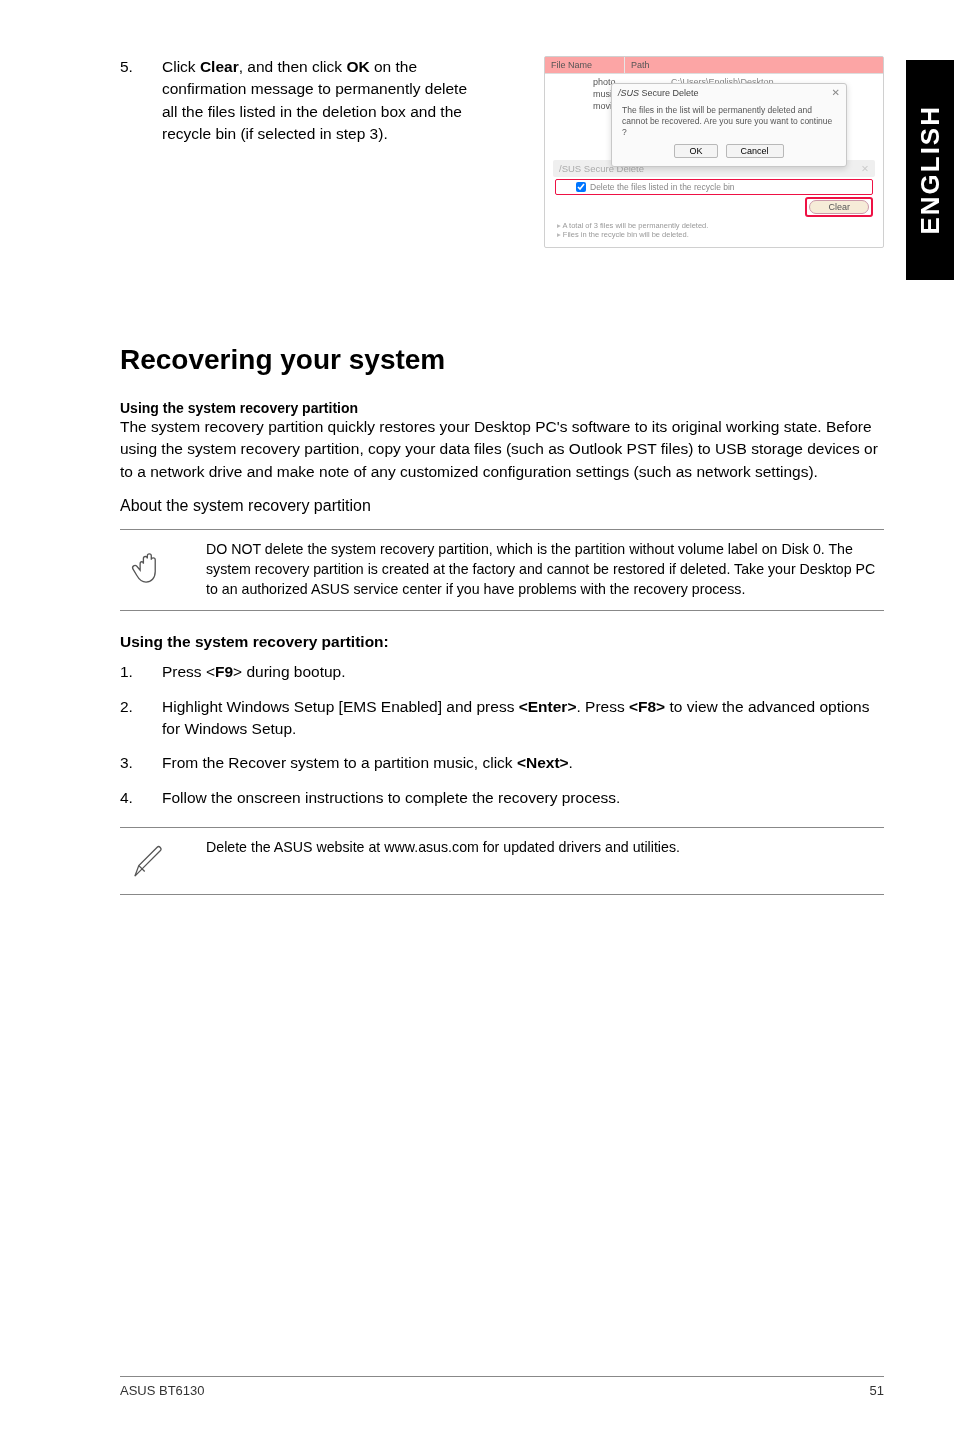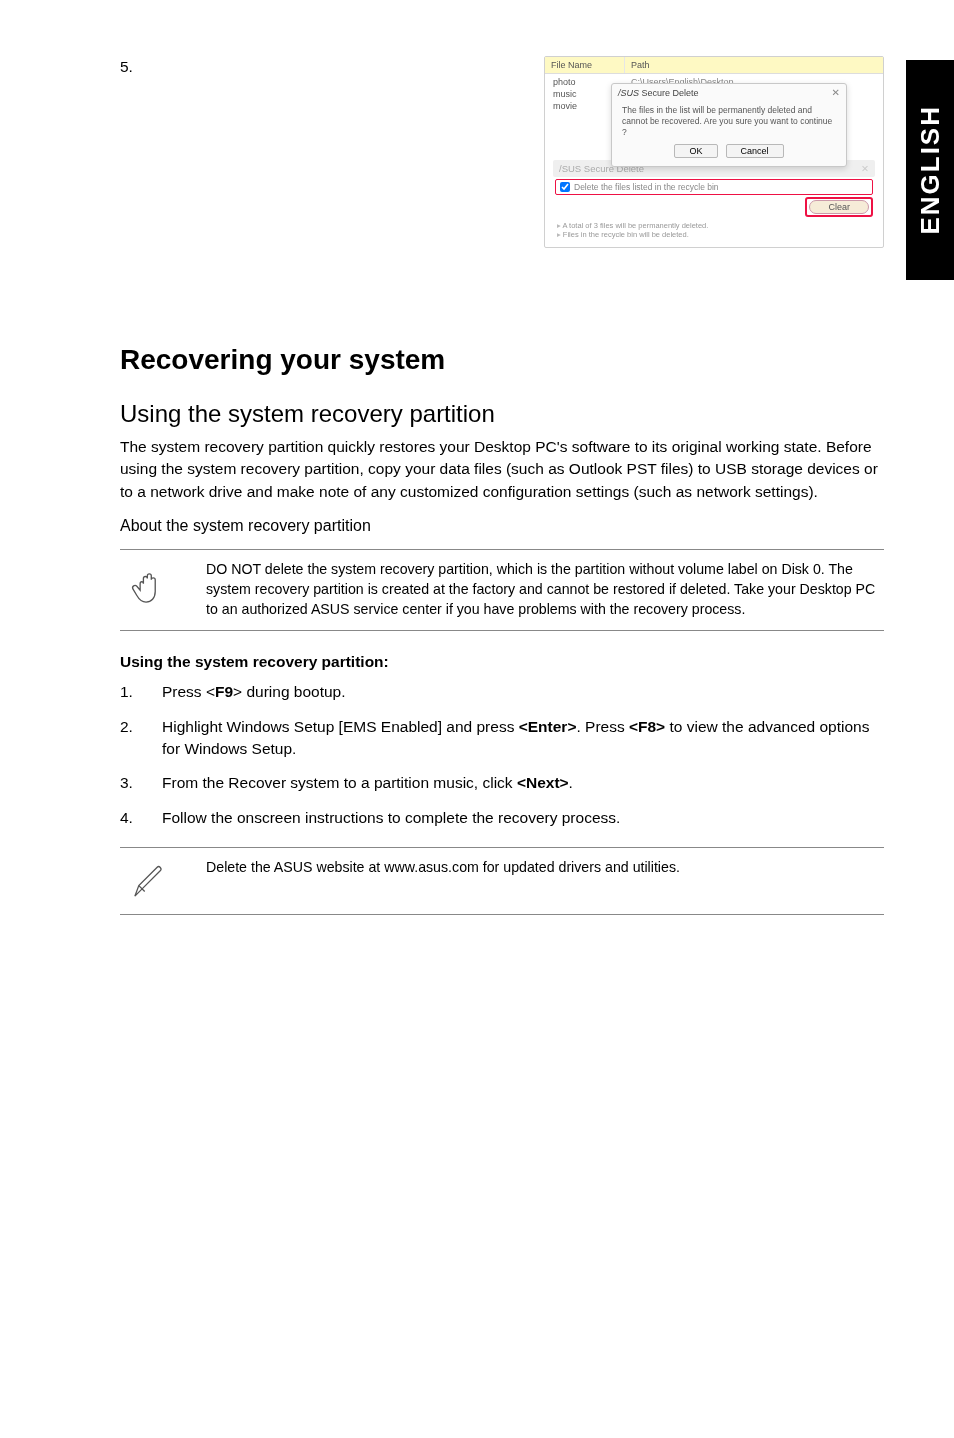--- a/index.html
+++ b/index.html
@@ -6,45 +6,45 @@
   html, body { width: 954px; height: 1438px; font-family: Arial, Helvetica, sans-serif; background: #fff; color: #000; }
   .page { position: relative; width: 954px; height: 1438px; padding: 56px 70px 40px 120px; }
   .tab { position: absolute; right: 0; top: 60px; width: 48px; height: 220px; background: #000; display: flex; align-items: center; justify-content: center; }
   .tab span { color: #fff; font-weight: bold; font-size: 26px; letter-spacing: 2px; writing-mode: vertical-rl; transform: rotate(180deg); }
   .step5-row { display: flex; align-items: flex-start; gap: 24px; }
   .step5-text { flex: 0 0 360px; display: flex; gap: 18px; font-size: 15.5px; line-height: 1.45; }
   .step5-num { flex: 0 0 24px; }
   .step5-body { flex: 1; }
   .screenshot-wrap { flex: 1; display: flex; justify-content: flex-end; }
   .screenshot { width: 340px; border: 1px solid #d0d0d0; background: #fff; font-size: 9px; color: #555; border-radius: 2px; position: relative; padding-bottom: 8px; }
-  .ss-header { display: flex; background: #fef9c3; border-bottom: 1px solid #ddd; }
+  .ss-header { display: flex; background: #fca5a5; border-bottom: 1px solid #ddd; }
   .ss-header div { padding: 3px 6px; font-size: 9px; color: #555; }
   .ss-col-fn { width: 80px; border-right: 1px solid #e6e6e6; }
   .ss-rows { padding: 2px 0 2px 0; }
   .ss-row { display: flex; }
-  .ss-row .c1 { width: 80px; padding: 1px 8px; }
+  .ss-row .c1 { width: 80px; padding: 1px 8px; margin-left: 40px; }
   .ss-row .c2 { flex:1; padding: 1px 6px; color: #888; }
   .ss-dialog { position: absolute; top: 26px; left: 66px; width: 236px; background: #fafafa; border: 1px solid #c8c8c8; border-radius: 3px; box-shadow: 0 2px 6px rgba(0,0,0,.15); padding-bottom: 6px; }
   .ss-dialog-title { display:flex; justify-content:space-between; align-items:center; padding: 3px 6px; font-size: 9px; color:#444; }
   .ss-dialog-title .x { color:#888; font-size:10px; }
   .ss-dialog-body { padding: 4px 10px 6px; font-size: 8.5px; line-height: 1.3; color:#555; }
   .ss-dialog-btns { display:flex; justify-content:center; gap:8px; padding-bottom:2px; }
   .ss-dialog-btns button { font-size:9px; padding:1px 14px; border:1px solid #b8b8b8; background:#f4f4f4; border-radius:2px; }
   .ss-lower { margin-top: 46px; }
   .ss-sd-title { background:#efefef; color:#aaa; font-size:9.5px; padding:3px 6px; margin:0 8px 2px 8px; border-radius:2px; display:flex; justify-content:space-between; }
-  .ss-cb-row { margin: 2px 10px; padding:2px 4px; font-size:8.5px; color:#888; border:1px solid #e14; border-radius:2px; display:flex; align-items:center; gap:4px; }
+  .ss-cb-row { margin: 2px 10px; padding:2px 20px; font-size:8.5px; color:#888; border:1px solid #e14; border-radius:2px; display:flex; align-items:center; gap:4px; }
   .ss-cb-row input { width:10px; height:10px; }
   .ss-clear-wrap { display:flex; justify-content:flex-end; padding:0 10px; margin-top:2px; }
   .ss-clear { border:2px solid #e14; border-radius:3px; padding:1px 2px; }
   .ss-clear button { font-size:9px; padding:1px 18px; border:1px solid #c9a; background:#f6ecd8; border-radius:10px; color:#555; }
   .ss-notes { margin:4px 12px 0; font-size:7.5px; color:#999; }
   .ss-notes div::before { content:"▸ "; color:#bbb; }
 
   h1.section { font-size: 28px; font-weight: bold; margin-top: 96px; margin-bottom: 24px; }
-  h2.sub { font-size: 24px; font-weight: normal; margin-bottom: 8px; }
+  h2.sub { font-size: 14px; font-weight: bold; }
   p.para { font-size: 15.5px; line-height: 1.45; margin-bottom: 14px; }
   h3.mini { font-size: 16px; font-weight: normal; margin-top: 6px; margin-bottom: 6px; }
 
   .note-box { border-top: 1px solid #888; border-bottom: 1px solid #888; padding: 10px 4px 10px 0; margin: 14px 0 22px; display:flex; gap: 30px; align-items:flex-start; }
   .note-icon { flex: 0 0 56px; display:flex; justify-content:center; padding-top:4px; }
   .note-text { flex:1; font-size: 14.2px; line-height: 1.4; }
   .pencil-icon svg, .hand-icon svg { width: 42px; height: 42px; }
 
   h4.using { font-size: 15.5px; font-weight: bold; margin-bottom: 10px; }
   ol.steps { list-style: none; padding: 0; margin: 0 0 18px 0; }
@@ -59,20 +59,23 @@
 
 <div class="page">
 
   <div class="tab">
     <span>ENGLISH</span>
   </div>
 
   <div class="step5-row">
     <div class="step5-text">
       <div class="step5-num">5.</div>
+      <div class="step5-body">
+        <span>Click </span><b>Clear</b><span>, and then click </span><b>OK</b><span> on the confirmation message to permanently delete all the files listed in the deletion box and the recycle bin (if selected in step 3).</span>
+      </div>
     </div>
     <div class="screenshot-wrap">
       <div class="screenshot">
         <div class="ss-header">
           <div class="ss-col-fn">File Name</div>
           <div>Path</div>
         </div>
         <div class="ss-rows">
           <div class="ss-row">
               <div class="c1">photo</div>
@@ -159,14 +162,18 @@
 
   <div class="note-box">
     <div class="note-icon pencil-icon">
       <svg viewBox="0 0 64 64">
           <path fill="none" stroke="#555" stroke-width="2" d="M12 52l6-16L46 8c3-3 8 2 5 5L23 41l-11 11zM18 36l9 9"></path>
         </svg>
     </div>
     <div class="note-text">Delete the ASUS website at www.asus.com for updated drivers and utilities.</div>
   </div>
 
+  <div class="footer">
+    <span>ASUS BT6130</span>
+    <span>51</span>
+  </div>
 
 </div>
 
 </body></html>

